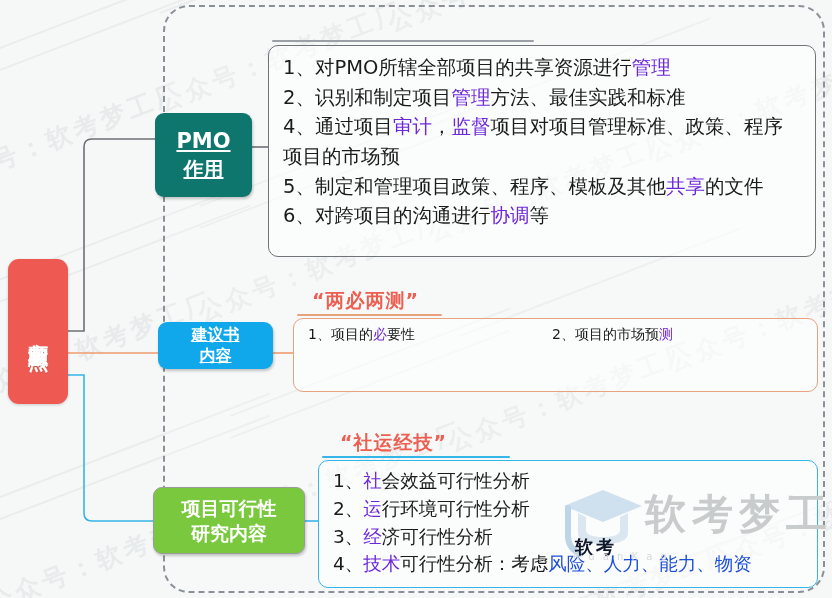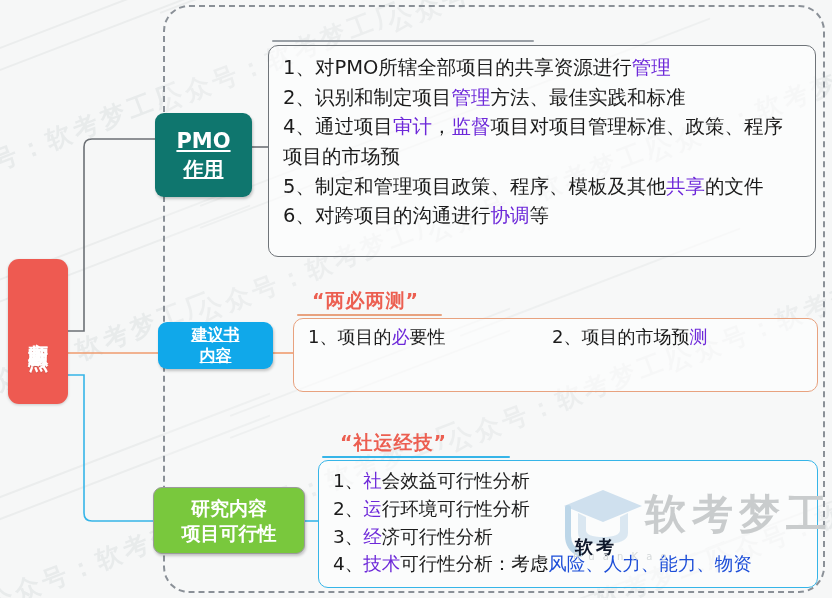--- a/index.html
+++ b/index.html
@@ -114,21 +114,21 @@
     border:1.5px solid #36b5e8;
   }
 
   .lines{
     padding:9px 14px 0 14px;
     font-size:19px;
     color:#1b1b1b;
     line-height:1.49;
   }
   .panel-pmo .lines{font-size:19.5px;line-height:1.52;padding-top:7px;}
-  .panel-proposal .lines{font-size:18px;line-height:1.47;padding-top:5px;}
+  .panel-proposal .lines{font-size:14px;line-height:1.47;padding-top:5px;}
   .panel-feas .lines{font-size:18.5px;line-height:1.5;padding-top:6px;}
   .lines div{white-space:nowrap;}
   .hl{color:#6d28d9;}
   .hl-green{color:#1d4ed8;}
 
   .grid2{display:flex;}
   .grid2 .c1{width:244px;}
 
   
   .logo-wm{position:absolute;left:545px;top:483px;width:285px;height:95px;pointer-events:none;}
@@ -234,22 +234,22 @@
     <div class="lines" id="propLines">
         <div class="grid2">
           <span class="c1">1、项目的<span class="hl">必</span>要性</span>
           <span>2、项目的市场预<span class="hl">测</span></span>
         </div>
       </div>
   </div>
 
   <div class="node node-feasibility">
     <div class="stack">
+      <span>项目可行性</span>
       <span>研究内容</span>
-      <span>项目可行性</span>
     </div>
   </div>
   <div class="panel-title" style="left:340px;top:430px;text-align:center;">“社运经技”</div>
   <div class="title-rule" style="left:322px;top:456px;width:188px;background:#36b5e8;"></div>
   <div class="panel panel-feas">
     <div class="lines" id="feasLines">
         <div>1、<span class="hl">社</span>会效益可行性分析</div>
         <div>2、<span class="hl">运</span>行环境可行性分析</div>
         <div>3、<span class="hl">经</span>济可行性分析</div>
         <div>4、<span class="hl">技术</span>可行性分析：考虑<span class="hl-green">风险、人力、能力、物资</span></div>

